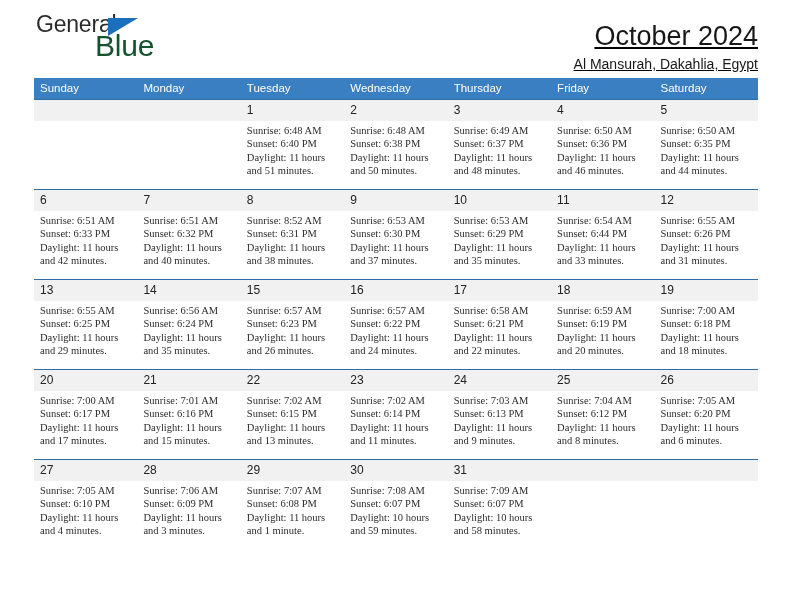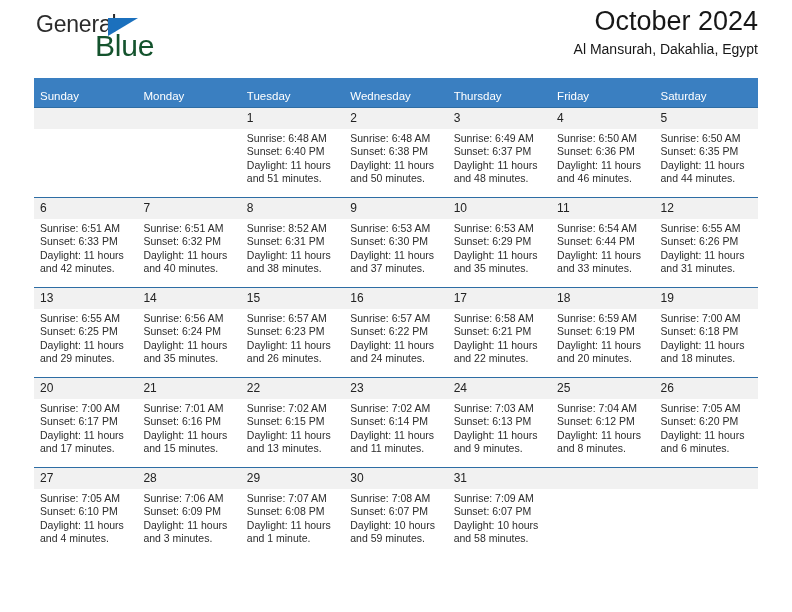--- a/index.html
+++ b/index.html
@@ -58,22 +58,23 @@
     left: 59px;
     top: 21px;
     font-size: 30px;
     color: #14532d;
     letter-spacing: -0.2px;
     line-height: 25px;
   }
   .title-block {
     position: absolute;
     right: 0;
-    top: 4px;
+    top: 19px;
     text-align: right;
+    text-decoration: underline;
   }
   .cal-title {
     font-size: 27px;
     color: #171717;
     line-height: 34px;
     white-space: nowrap;
   }
   .cal-subtitle {
     font-size: 14px;
     color: #171717;
@@ -87,21 +88,21 @@
     width: 724px;
     border-collapse: collapse;
     table-layout: fixed;
   }
   table.calendar th {
     background: #3a7fc1;
     color: #ffffff;
     font-size: 11.5px;
     font-weight: normal;
     text-align: left;
-    padding: 12px 0 5px 6px;
+    padding: 4px 0 5px 6px;
     height: 18px;
     box-sizing: border-box;
   }
   table.calendar td {
     vertical-align: top;
     padding: 0;
     border-top: 1px solid #2e6da4;
     height: 89px;
     box-sizing: border-box;
   }
@@ -119,20 +120,21 @@
     box-sizing: border-box;
   }
   .daynum.empty {
     color: transparent;
   }
   .details {
     padding: 3px 4px 0 6px;
     font-size: 10.5px;
     line-height: 13.4px;
     color: #2c2c2c;
+    font-family: Liberation Serif, serif;
   }
   .details div {
     white-space: nowrap;
   }
   .details div.wrap {
     white-space: normal;
   }
 </style>
 </head>
 <body>

